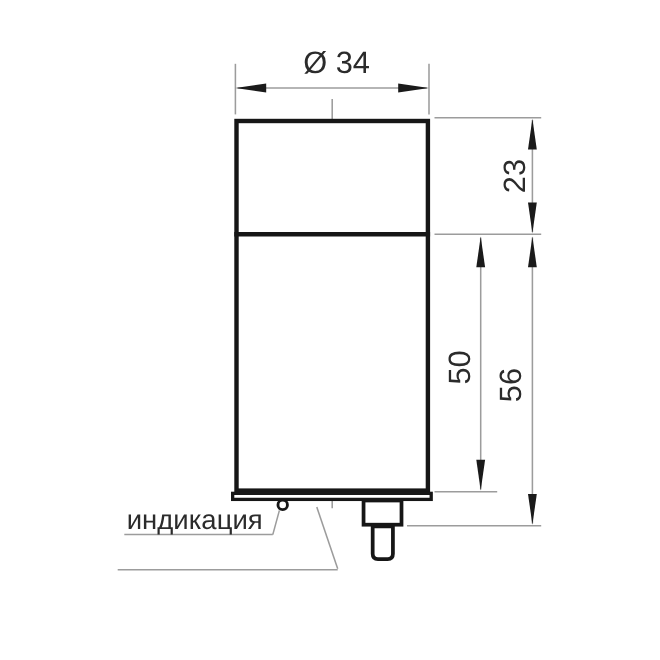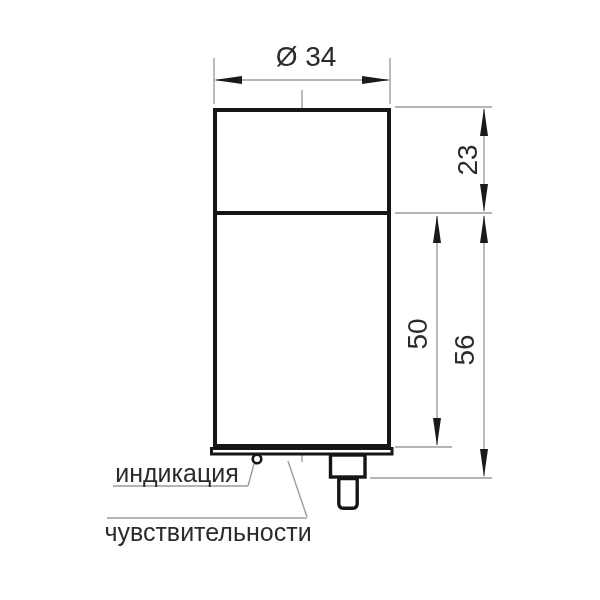--- a/index.html
+++ b/index.html
@@ -74,15 +74,14 @@
     <line x1="107" y1="518" x2="307" y2="518" stroke="#9c9c9c" stroke-width="1.4"></line>
     <line x1="307" y1="517" x2="288" y2="461" stroke="#9c9c9c" stroke-width="1.4"></line>
   </svg>
 
   <div class="dim-text" style="left:306px;top:57px;">Ø 34</div>
   <div class="dim-text vertical" style="left:468px;top:160px;">23</div>
   <div class="dim-text vertical" style="left:418px;top:334px;">50</div>
   <div class="dim-text vertical" style="left:465px;top:350px;">56</div>
 
   <div class="callout-text" style="left:177px;top:473px;">индикация</div>
-  <div class="callout-text" style="left:208px;top:532px;">чувствительности</div>
 
 </div>
 
 </body></html>

